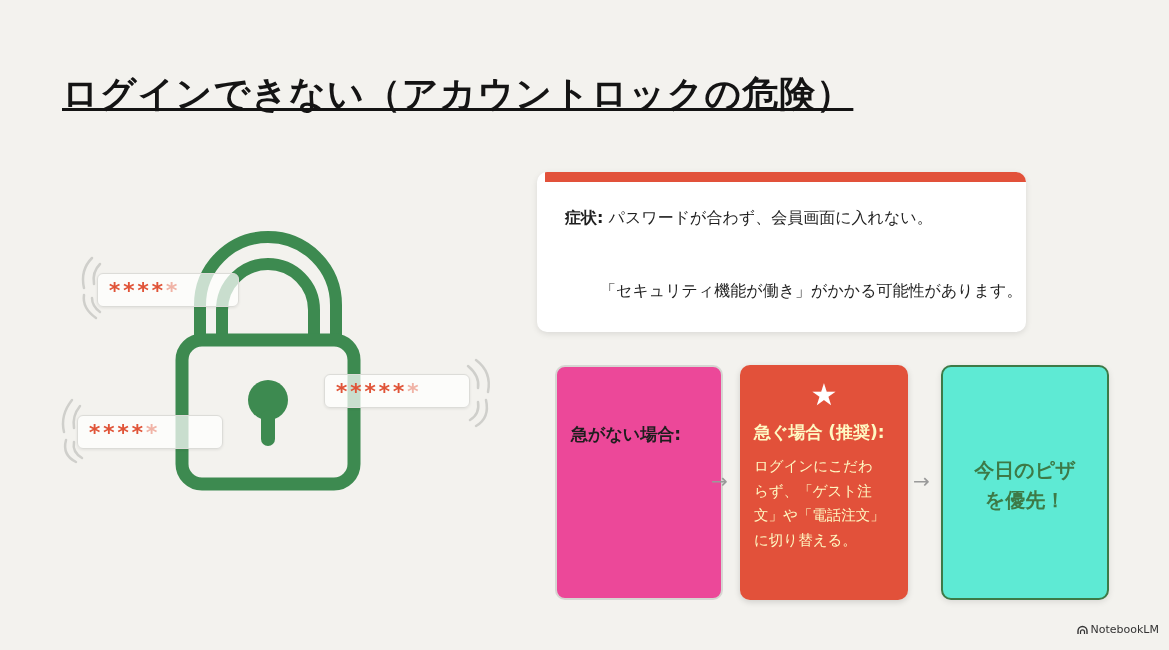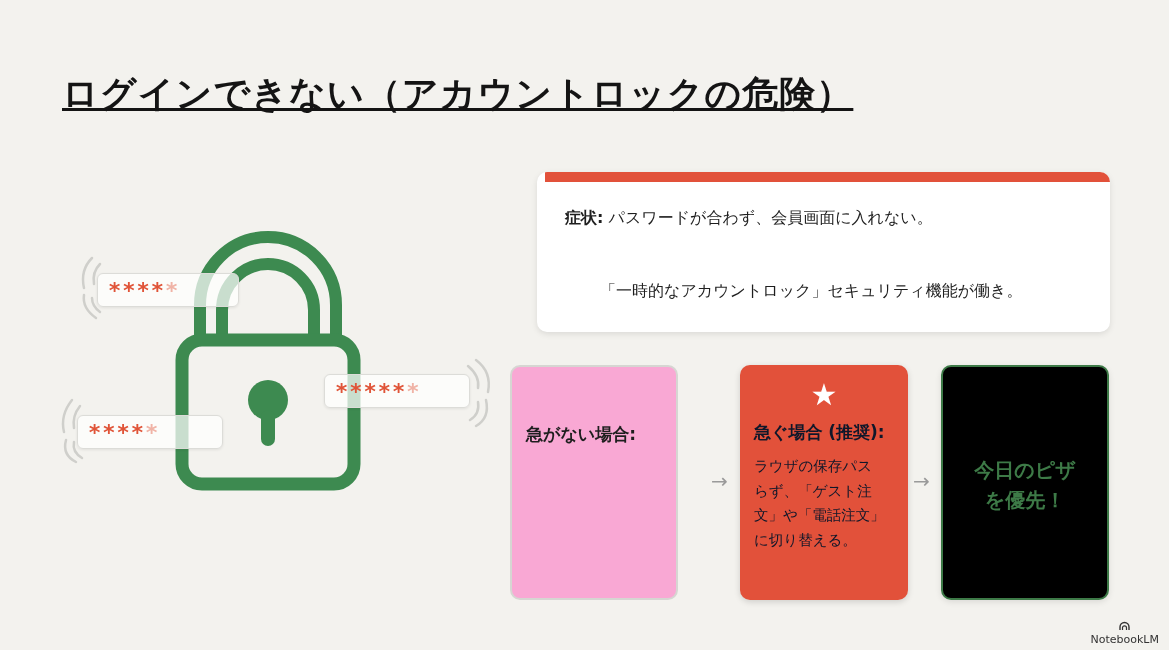--- a/index.html
+++ b/index.html
@@ -36,21 +36,21 @@
       font-size: 22px;
       font-weight: bold;
       letter-spacing: 1px;
     }
     .pw-field .solid { color: #e05438; }
     .pw-field .faded { color: #f0b3a6; }
     
     .info-card {
       position: absolute;
       left: 537px; top: 172px;
-      width: 573px; height: 160px;
+      width: 489px; height: 160px;
       background: #ffffff;
       border-radius: 10px;
       box-shadow: 0 2px 6px rgba(0,0,0,0.10);
       overflow: hidden;
       padding-left: 8px;
     }
     .info-card .top-bar { height: 10px; background: #e2513a; }
     .info-line {
       position: absolute;
       left: 28px;
@@ -69,50 +69,50 @@
       white-space: nowrap;
     }
     
     .flow-card {
       position: absolute;
       top: 365px;
       width: 168px; height: 235px;
       border-radius: 10px;
     }
     .card-calm {
-      left: 510px;
-      background: #f9a8d4;
+      left: 555px;
+      background: #ec4899;
       border: 2px solid #d6d6d2;
     }
     .card-urgent {
       left: 740px;
       background: #e2513a;
       box-shadow: 0 2px 6px rgba(0,0,0,0.15);
       color: #fff;
     }
     .card-pizza {
       left: 941px;
-      background: #000000;
+      background: #5eead4;
       border: 2.5px solid #3d7a47;
       box-shadow: 0 2px 6px rgba(0,0,0,0.10);
     }
     .card-heading {
       position: absolute;
       left: 14px; top: 56px;
       font-size: 17px; font-weight: bold;
       white-space: nowrap;
     }
     .card-body {
       position: absolute;
       left: 14px; top: 89px;
       font-size: 14.5px; line-height: 24.5px;
       white-space: pre-line;
     }
     .card-calm .card-heading, .card-calm .card-body { color: #1e1e1e; }
-    .card-urgent .card-heading, .card-urgent .card-body { color: #0f172a; }
+    .card-urgent .card-heading, .card-urgent .card-body { color: #fef9c3; }
     .star-icon {
       position: absolute; left: 0; right: 0; top: 12px;
       text-align: center;
       font-size: 30px; color: #ffffff; line-height: 36px;
     }
     .pizza-text {
       position: absolute; left: 0; right: 0; top: 88px;
       text-align: center;
       font-size: 20px; font-weight: bold; line-height: 30px;
       color: #3d7a47;
@@ -120,24 +120,24 @@
     }
     .arrow-icon {
       position: absolute;
       top: 470px;
       font-size: 20px;
       color: #9a9a9a;
       line-height: 22px;
     }
     .brand {
       position: absolute;
-      right: 10px; bottom: 4px;
+      right: 10px; bottom: 14px;
       font-size: 11px;
       color: #333;
-      display: flex; align-items: center; gap: 3px; flex-direction: column;
+      display: flex; align-items: center; gap: 3px;
     }
     .brand svg { display: block; }
   </style>
 </head>
 <body>
 
 <h1 class="slide-title">ログインできない（アカウントロックの危険）</h1>
 
 <div class="illus">
   <svg class="lock-svg" width="520" height="650" viewBox="0 0 520 650">
@@ -181,33 +181,33 @@
       <span class="faded">*</span>
   </div>
 </div>
 
 <div class="info-card">
   <div class="top-bar"></div>
   <div class="info-line" style="top:33px;">
     <b>症状:</b>
     <span>パスワードが合わず、会員画面に入れない。</span>
   </div>
-  <div class="info-cont" style="top:106px;">「一時的なアカウントロック」セキュリティ機能が働き。</div>
+  <div class="info-cont" style="top:106px;">「セキュリティ機能が働き」がかかる可能性があります。</div>
 </div>
 
 <div class="flow-card card-calm">
   <div class="card-heading">急がない場合:</div>
 </div>
 
 <div class="arrow-icon" style="left:711px;">→</div>
 
 <div class="flow-card card-urgent">
   <div class="star-icon">★</div>
   <div class="card-heading">急ぐ場合 (推奨):</div>
-  <div class="card-body">ラウザの保存パス
+  <div class="card-body">ログインにこだわ
 らず、「ゲスト注
 文」や「電話注文」
 に切り替える。</div>
 </div>
 
 <div class="arrow-icon" style="left:913px;">→</div>
 
 <div class="flow-card card-pizza">
   <div class="pizza-text">今日のピザ
 を優先！</div>

